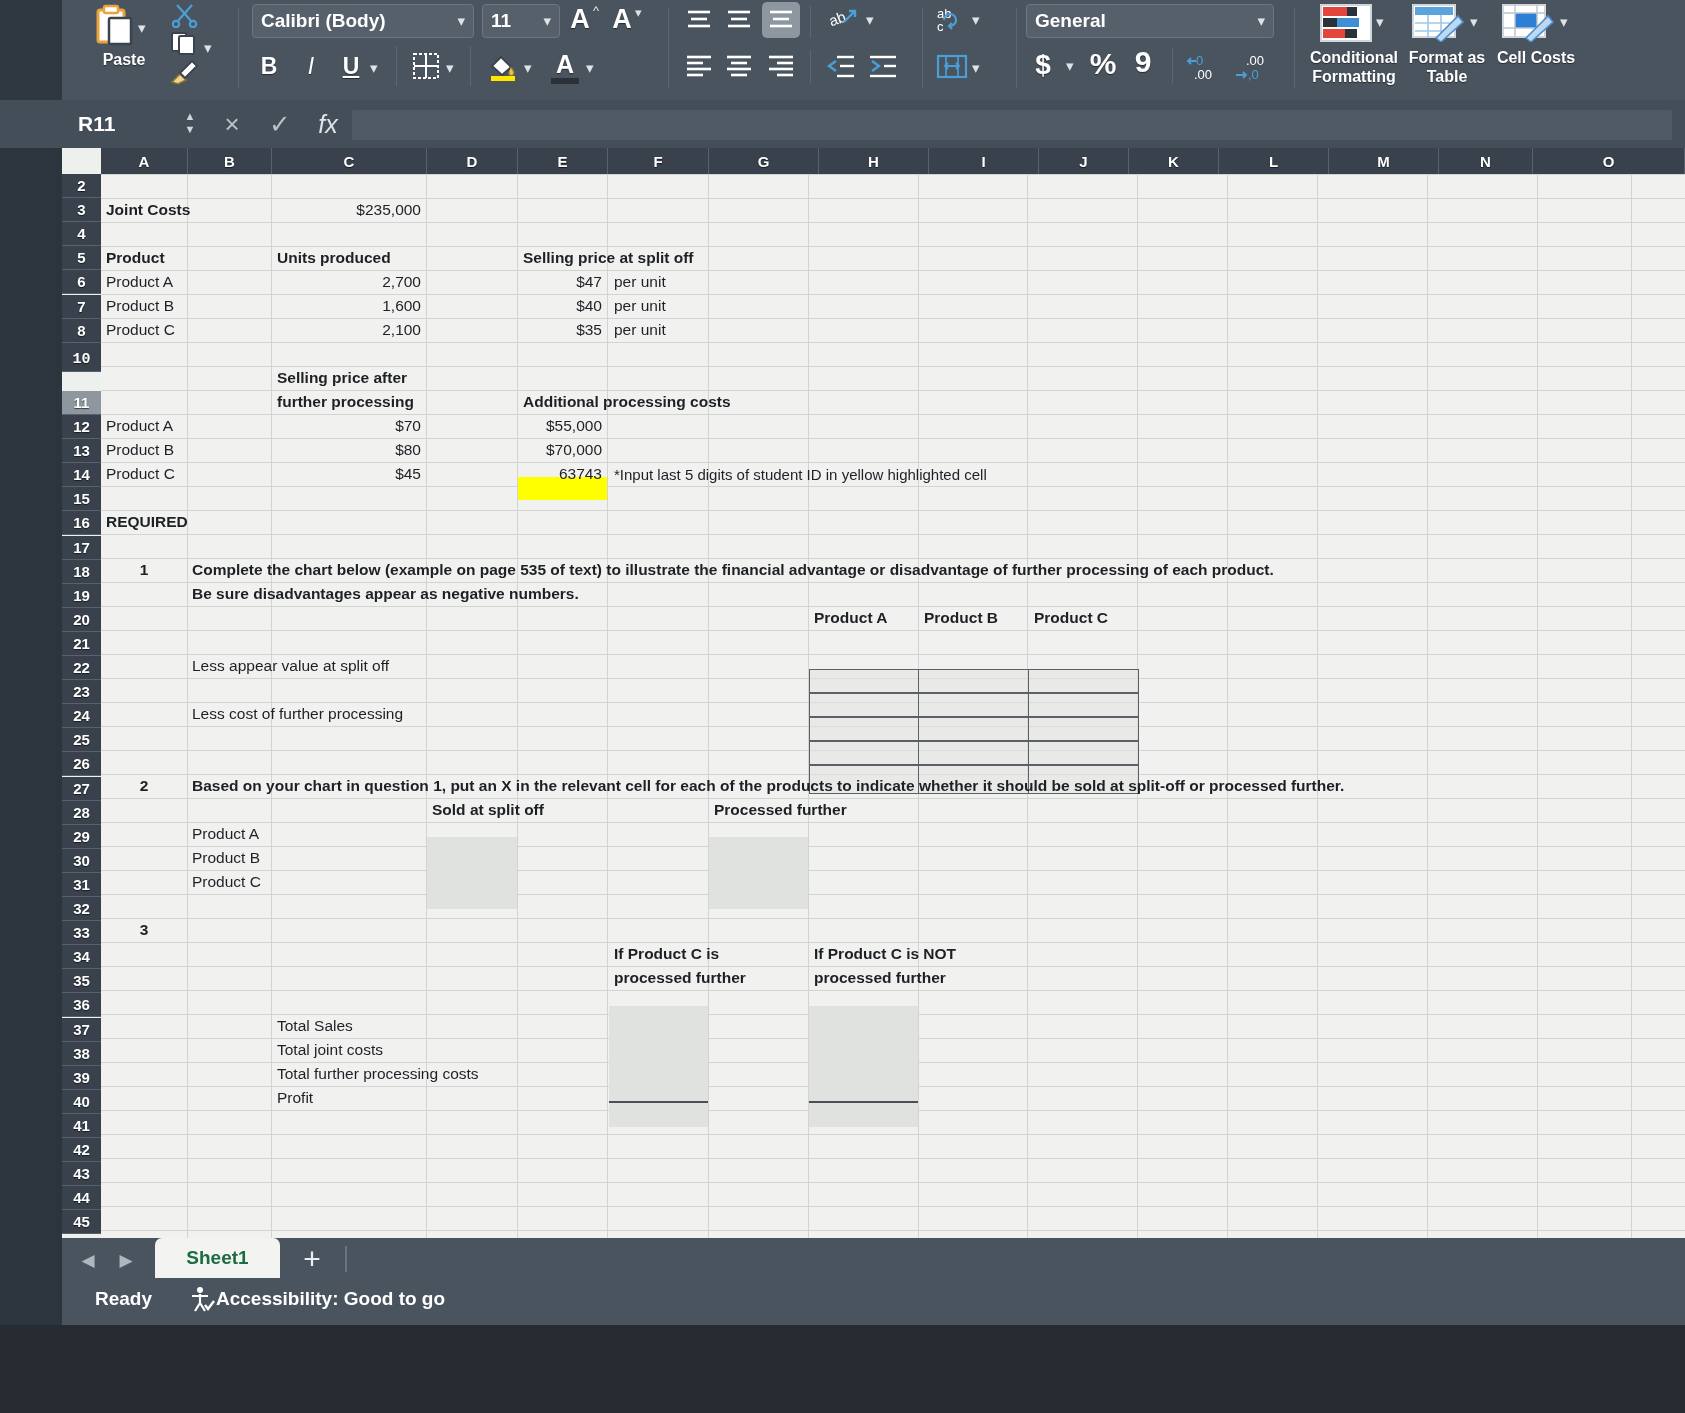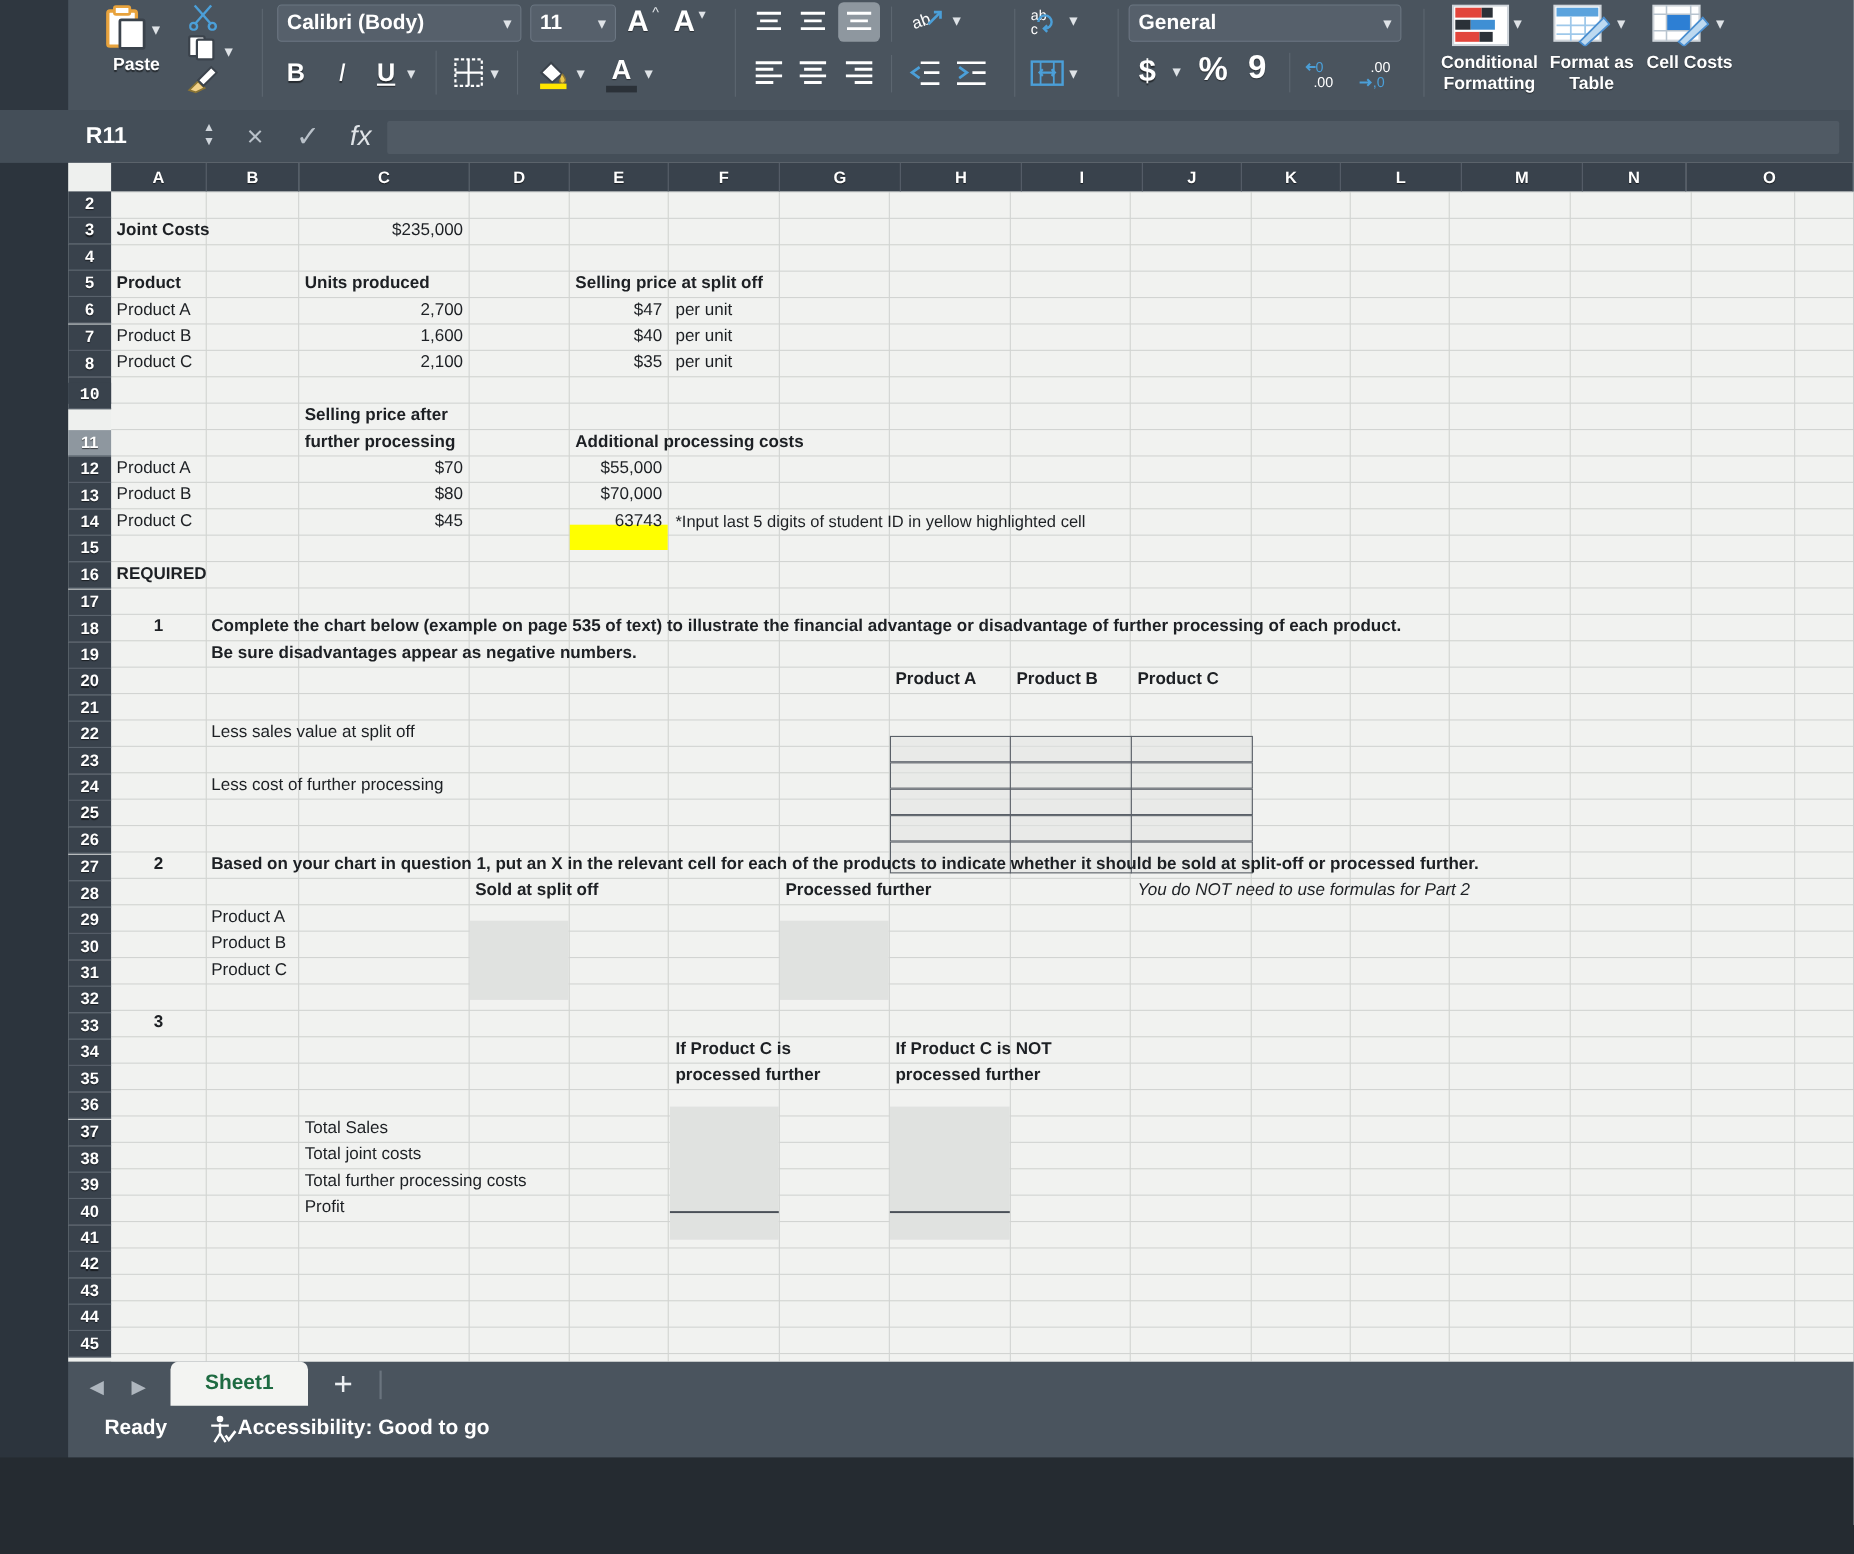--- a/index.html
+++ b/index.html
@@ -461,29 +461,28 @@
       <div class="cell b l" style="left:0px;top:336px;width:120px;height:24px;">REQUIRED</div>
 
       <div class="cell b c" style="left:0px;top:384px;width:86px;height:24px;">1</div>
       <div class="cell b l" style="left:86px;top:384px;width:1300px;height:24px;">Complete the chart below (example on page 535 of text) to illustrate the financial advantage or disadvantage of further processing of each product.</div>
       <div class="cell b l" style="left:86px;top:408px;width:700px;height:24px;">Be sure disadvantages appear as negative numbers.</div>
 
       <div class="cell b l" style="left:708px;top:432px;width:109px;height:24px;">Product A</div>
       <div class="cell b l" style="left:818px;top:432px;width:109px;height:24px;">Product B</div>
       <div class="cell b l" style="left:928px;top:432px;width:109px;height:24px;">Product C</div>
 
-      <div class="cell l" style="left:86px;top:480px;width:620px;height:24px;">Less sales value at split off</div>
+      <div class="cell l" style="left:86px;top:480px;width:620px;height:24px;">Less appear value at split off</div>
       <div class="cell l" style="left:86px;top:528px;width:620px;height:24px;">Less cost of further processing</div>
 
       <div class="cell b c" style="left:0px;top:600px;width:86px;height:24px;">2</div>
       <div class="cell b l" style="left:86px;top:600px;width:1380px;height:24px;">Based on your chart in question 1, put an X in the relevant cell for each of the products to indicate whether it should be sold at split-off or processed further.</div>
 
       <div class="cell b l" style="left:326px;top:624px;width:200px;height:24px;">Sold at split off</div>
       <div class="cell b l" style="left:608px;top:624px;width:220px;height:24px;">Processed further</div>
-      <div class="cell i l" style="left:928px;top:624px;width:420px;height:24px;">You do NOT need to use formulas for Part 2</div>
 
       <div class="cell l" style="left:86px;top:648px;width:240px;height:24px;">Product A</div>
       <div class="cell l" style="left:86px;top:672px;width:240px;height:24px;">Product B</div>
       <div class="cell l" style="left:86px;top:696px;width:240px;height:24px;">Product C</div>
 
       <div class="cell b c" style="left:0px;top:744px;width:86px;height:24px;">3</div>
 
       <div class="cell b l" style="left:508px;top:768px;width:200px;height:24px;">If Product C is</div>
       <div class="cell b l" style="left:508px;top:792px;width:200px;height:24px;">processed further</div>
       <div class="cell b l" style="left:708px;top:768px;width:220px;height:24px;">If Product C is NOT</div>

